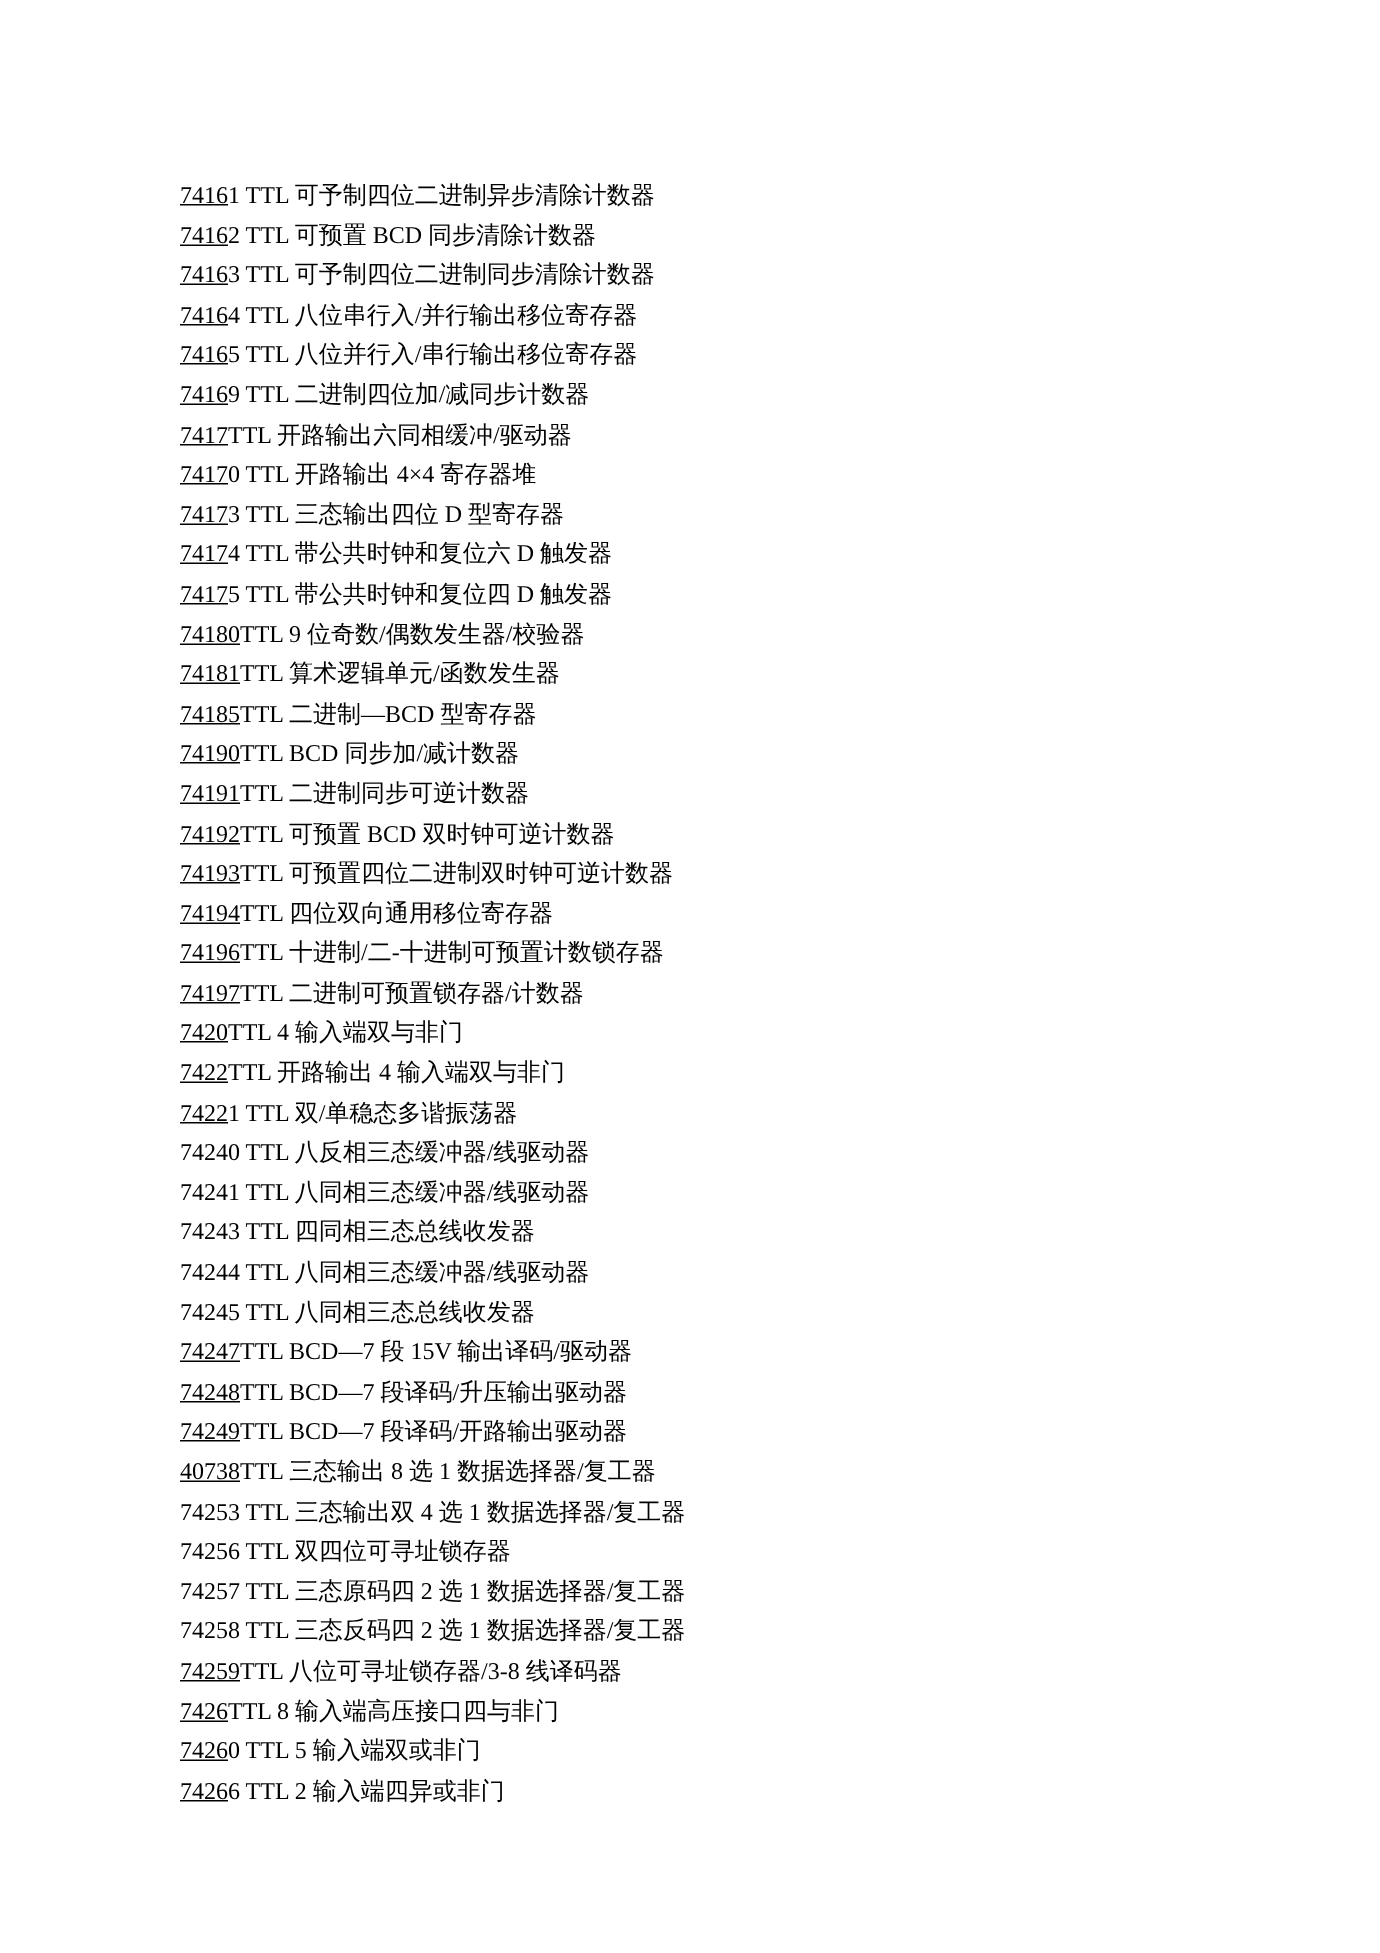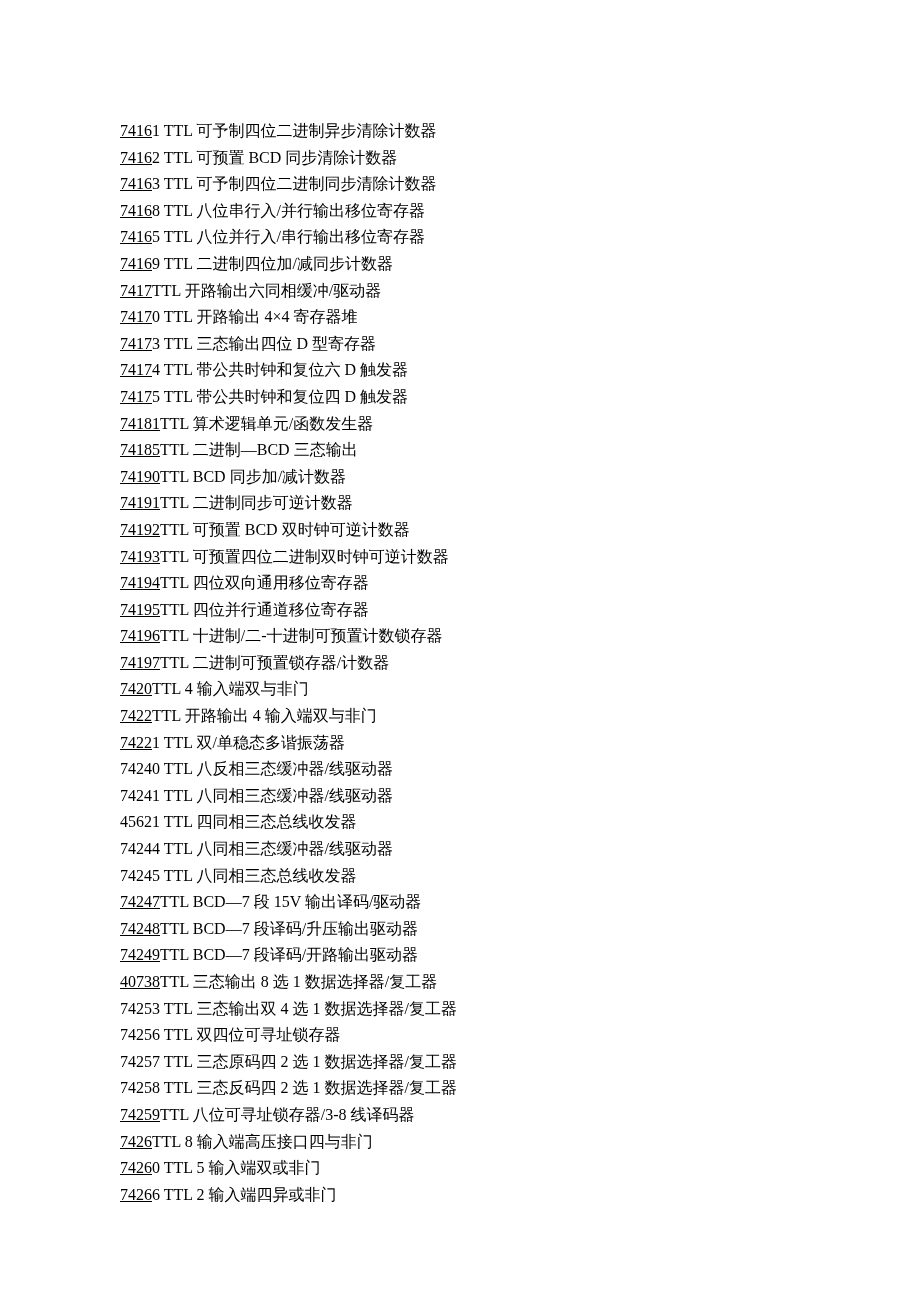--- a/index.html
+++ b/index.html
@@ -24,44 +24,44 @@
       text-decoration: none;
     }
   </style>
 </head>
 <body>
 
 <div id="content">
     <div class="line"><a class="linked" href="#">7416</a><span class="rest">1 TTL 可予制四位二进制异步清除计数器</span></div>
     <div class="line"><a class="linked" href="#">7416</a><span class="rest">2 TTL 可预置 BCD 同步清除计数器</span></div>
     <div class="line"><a class="linked" href="#">7416</a><span class="rest">3 TTL 可予制四位二进制同步清除计数器</span></div>
-    <div class="line"><a class="linked" href="#">7416</a><span class="rest">8 TTL 八位串行入/并行输出移位寄存器</span></div>
+    <div class="line"><a class="linked" href="#">7416</a><span class="rest">4 TTL 八位串行入/并行输出移位寄存器</span></div>
     <div class="line"><a class="linked" href="#">7416</a><span class="rest">5 TTL 八位并行入/串行输出移位寄存器</span></div>
     <div class="line"><a class="linked" href="#">7416</a><span class="rest">9 TTL 二进制四位加/减同步计数器</span></div>
     <div class="line"><a class="linked" href="#">7417</a><span class="rest">TTL 开路输出六同相缓冲/驱动器</span></div>
     <div class="line"><a class="linked" href="#">7417</a><span class="rest">0 TTL 开路输出 4×4 寄存器堆</span></div>
     <div class="line"><a class="linked" href="#">7417</a><span class="rest">3 TTL 三态输出四位 D 型寄存器</span></div>
     <div class="line"><a class="linked" href="#">7417</a><span class="rest">4 TTL 带公共时钟和复位六 D 触发器</span></div>
     <div class="line"><a class="linked" href="#">7417</a><span class="rest">5 TTL 带公共时钟和复位四 D 触发器</span></div>
+    <div class="line"><a class="linked" href="#">74180</a><span class="rest">TTL 9 位奇数/偶数发生器/校验器</span></div>
     <div class="line"><a class="linked" href="#">74181</a><span class="rest">TTL 算术逻辑单元/函数发生器</span></div>
-    <div class="line"><a class="linked" href="#">74185</a><span class="rest">TTL 二进制—BCD 三态输出</span></div>
+    <div class="line"><a class="linked" href="#">74185</a><span class="rest">TTL 二进制—BCD 型寄存器</span></div>
     <div class="line"><a class="linked" href="#">74190</a><span class="rest">TTL BCD 同步加/减计数器</span></div>
     <div class="line"><a class="linked" href="#">74191</a><span class="rest">TTL 二进制同步可逆计数器</span></div>
     <div class="line"><a class="linked" href="#">74192</a><span class="rest">TTL 可预置 BCD 双时钟可逆计数器</span></div>
     <div class="line"><a class="linked" href="#">74193</a><span class="rest">TTL 可预置四位二进制双时钟可逆计数器</span></div>
     <div class="line"><a class="linked" href="#">74194</a><span class="rest">TTL 四位双向通用移位寄存器</span></div>
-    <div class="line"><a class="linked" href="#">74195</a><span class="rest">TTL 四位并行通道移位寄存器</span></div>
     <div class="line"><a class="linked" href="#">74196</a><span class="rest">TTL 十进制/二-十进制可预置计数锁存器</span></div>
     <div class="line"><a class="linked" href="#">74197</a><span class="rest">TTL 二进制可预置锁存器/计数器</span></div>
     <div class="line"><a class="linked" href="#">7420</a><span class="rest">TTL 4 输入端双与非门</span></div>
     <div class="line"><a class="linked" href="#">7422</a><span class="rest">TTL 开路输出 4 输入端双与非门</span></div>
     <div class="line"><a class="linked" href="#">7422</a><span class="rest">1 TTL 双/单稳态多谐振荡器</span></div>
     <div class="line"><span class="rest">74240 TTL 八反相三态缓冲器/线驱动器</span></div>
     <div class="line"><span class="rest">74241 TTL 八同相三态缓冲器/线驱动器</span></div>
-    <div class="line"><span class="rest">45621 TTL 四同相三态总线收发器</span></div>
+    <div class="line"><span class="rest">74243 TTL 四同相三态总线收发器</span></div>
     <div class="line"><span class="rest">74244 TTL 八同相三态缓冲器/线驱动器</span></div>
     <div class="line"><span class="rest">74245 TTL 八同相三态总线收发器</span></div>
     <div class="line"><a class="linked" href="#">74247</a><span class="rest">TTL BCD—7 段 15V 输出译码/驱动器</span></div>
     <div class="line"><a class="linked" href="#">74248</a><span class="rest">TTL BCD—7 段译码/升压输出驱动器</span></div>
     <div class="line"><a class="linked" href="#">74249</a><span class="rest">TTL BCD—7 段译码/开路输出驱动器</span></div>
     <div class="line"><a class="linked" href="#">40738</a><span class="rest">TTL 三态输出 8 选 1 数据选择器/复工器</span></div>
     <div class="line"><span class="rest">74253 TTL 三态输出双 4 选 1 数据选择器/复工器</span></div>
     <div class="line"><span class="rest">74256 TTL 双四位可寻址锁存器</span></div>
     <div class="line"><span class="rest">74257 TTL 三态原码四 2 选 1 数据选择器/复工器</span></div>
     <div class="line"><span class="rest">74258 TTL 三态反码四 2 选 1 数据选择器/复工器</span></div>

